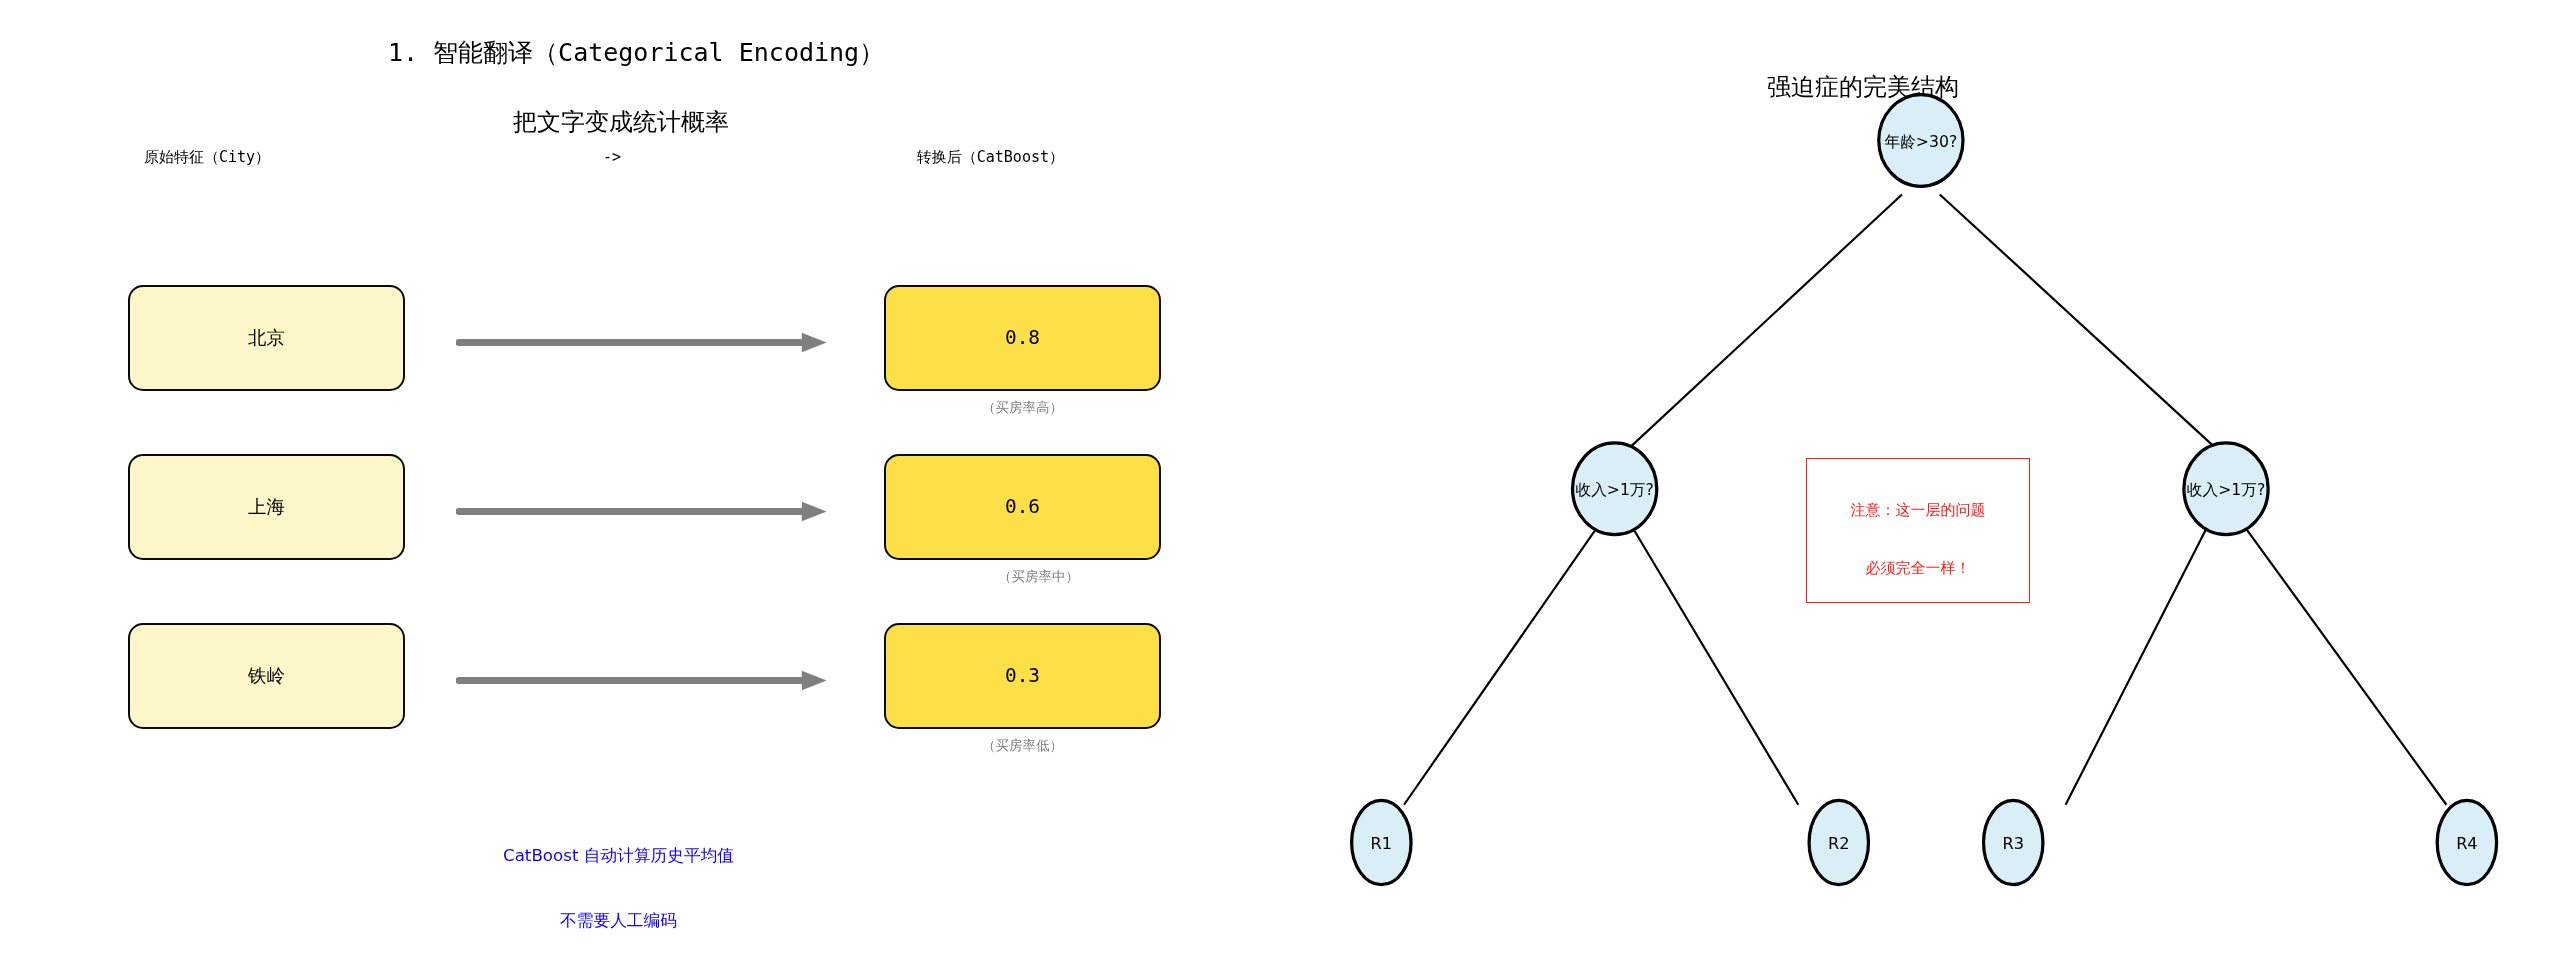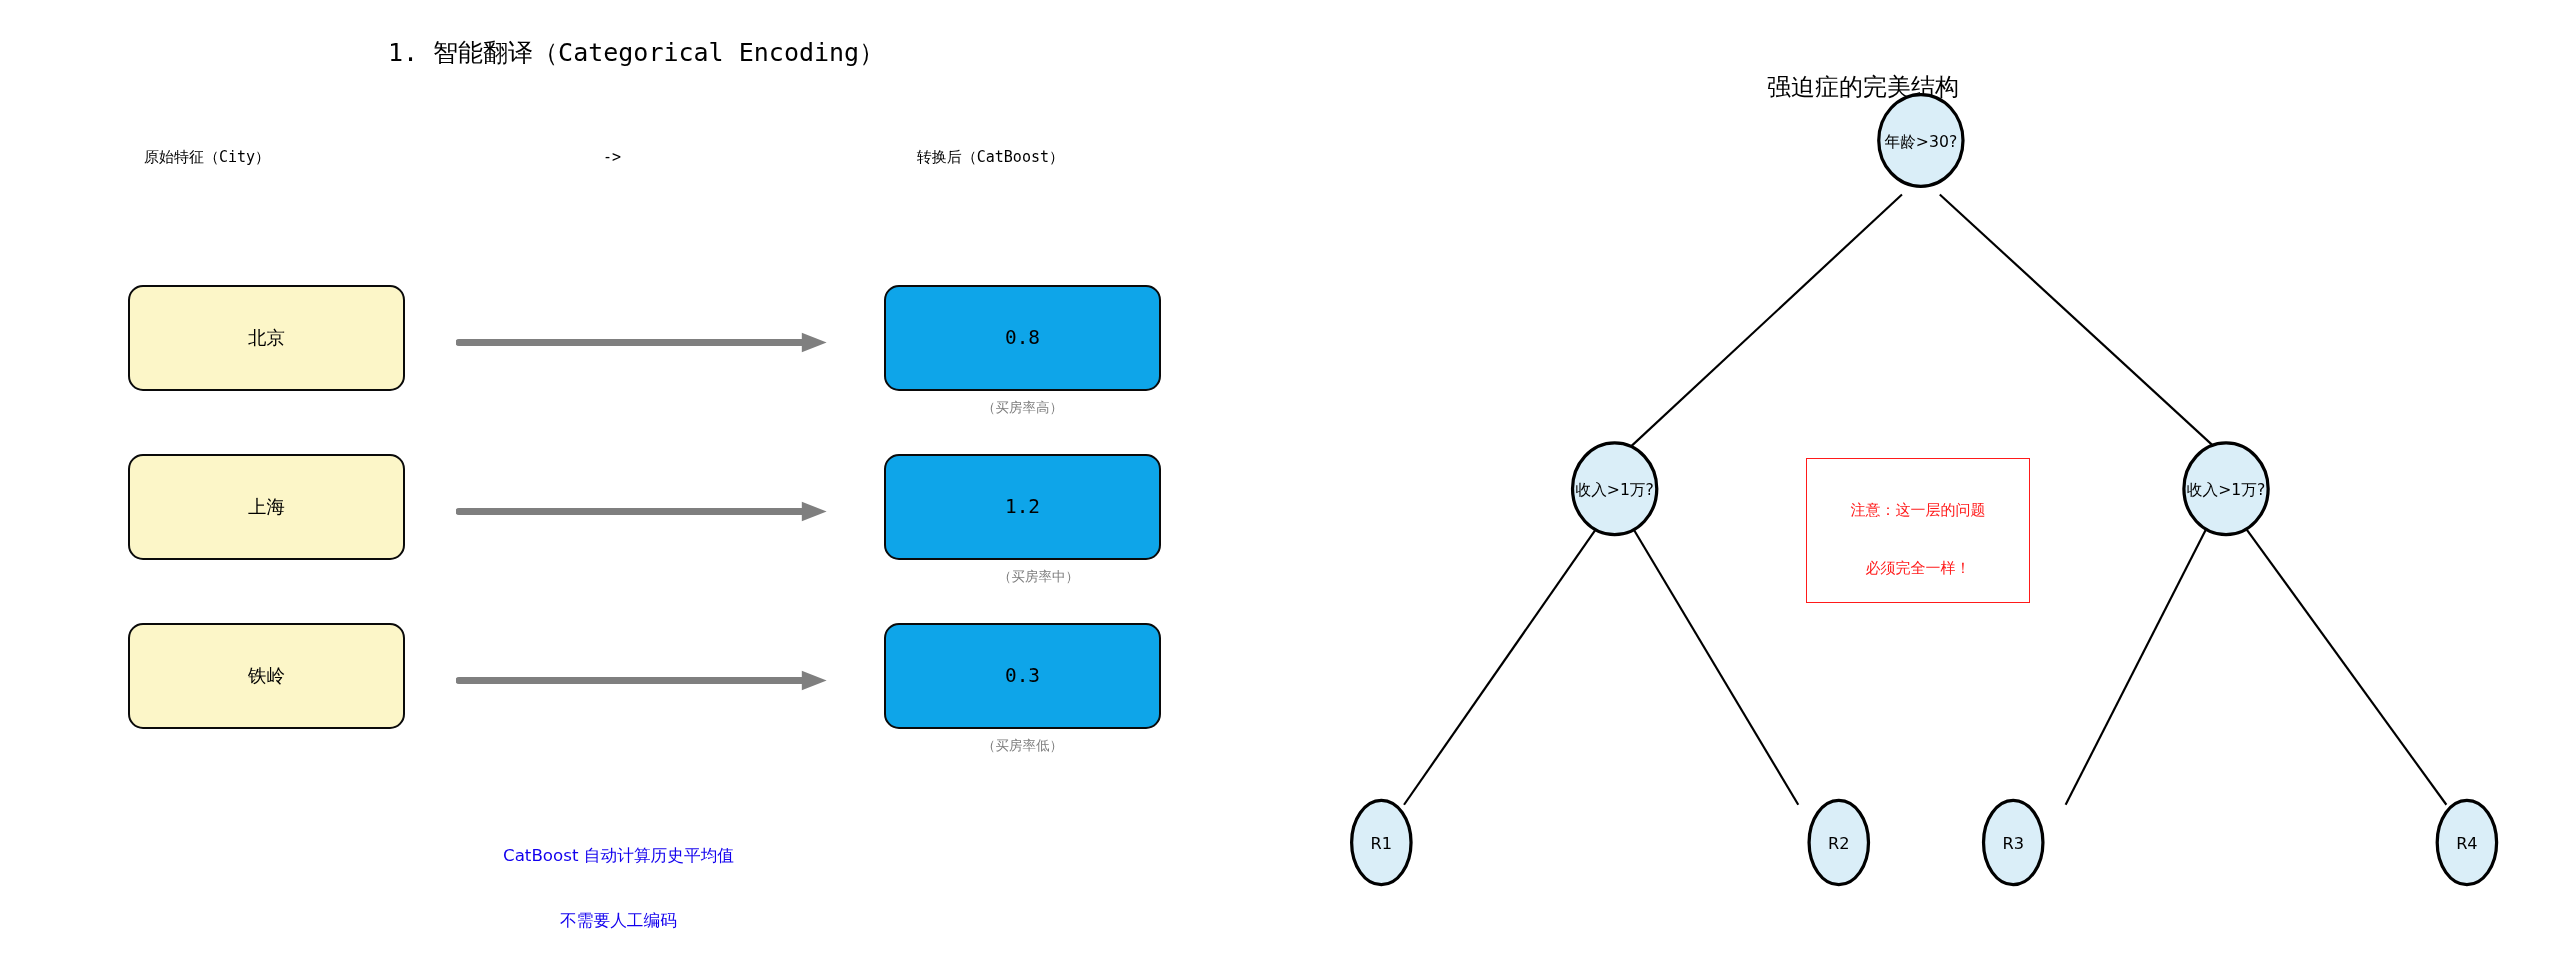--- a/index.html
+++ b/index.html
@@ -54,21 +54,21 @@
     justify-content: center;
     font-size: 18.4px;
     line-height: 1;
     color: #000000;
     font-family: "DejaVu Sans", "Liberation Sans", sans-serif;
   }
   .flowbox.src {
     background: #FCF6C8;
   }
   .flowbox.dst {
-    background: #0ea5e9;
+    background: #fde047;
     font-family: "DejaVu Sans Mono", "Liberation Mono", monospace;
     font-size: 19.4px;
   }
 
   .box-caption {
     position: absolute;
     font-size: 13.5px;
     line-height: 15px;
     color: #7d7d7d;
     text-align: center;
@@ -122,20 +122,21 @@
     white-space: pre;
     font-family: "DejaVu Sans", "Liberation Sans", sans-serif;
   }
   .red-note .rn-line { display: block; }
 </style>
 </head>
 <body>
 
 <div class="panel-title" style="left:108px; top:0px; width:1026px;">
   <span>1. 智能翻译（Categorical Encoding）</span>
+  <span class="t-line2">把文字变成统计概率</span>
 </div>
 
 <div class="col-header" style="left:86px; top:149px; width:184px;">原始特征（City）</div>
 
 <div class="col-header" style="left:578px; top:149px; width:43px;">-&gt;</div>
 
 <div class="col-header" style="left:880px; top:149px; width:184px;">转换后（CatBoost）</div>
 
 <div class="flowbox src" style="left:128px; top:285px; width:277px; height:106px;">
   <span>北京</span>
@@ -150,21 +151,21 @@
 <div class="box-caption" style="left:884px; top:400px; width:277px;">（买房率高）</div>
 
 <div class="flowbox src" style="left:128px; top:454px; width:277px; height:106px;">
   <span>上海</span>
 </div>
 <svg class="arrow-svg" style="left:456px; top:498px;" width="373" height="27" viewBox="0 0 690 50">
   <line x1="5" y1="25" x2="648" y2="25" stroke="#7F7F7F" stroke-width="13" stroke-linecap="round"></line>
   <polygon points="640,7 686,25 640,43" fill="#7F7F7F"></polygon>
 </svg>
 <div class="flowbox dst" style="left:884px; top:454px; width:277px; height:106px;">
-  <span>1.2</span>
+  <span>0.6</span>
 </div>
 <div class="box-caption" style="left:900px; top:569px; width:277px;">（买房率中）</div>
 
 <div class="flowbox src" style="left:128px; top:623px; width:277px; height:106px;">
   <span>铁岭</span>
 </div>
 <svg class="arrow-svg" style="left:456px; top:667px;" width="373" height="27" viewBox="0 0 690 50">
   <line x1="5" y1="25" x2="648" y2="25" stroke="#7F7F7F" stroke-width="13" stroke-linecap="round"></line>
   <polygon points="640,7 686,25 640,43" fill="#7F7F7F"></polygon>
 </svg>

